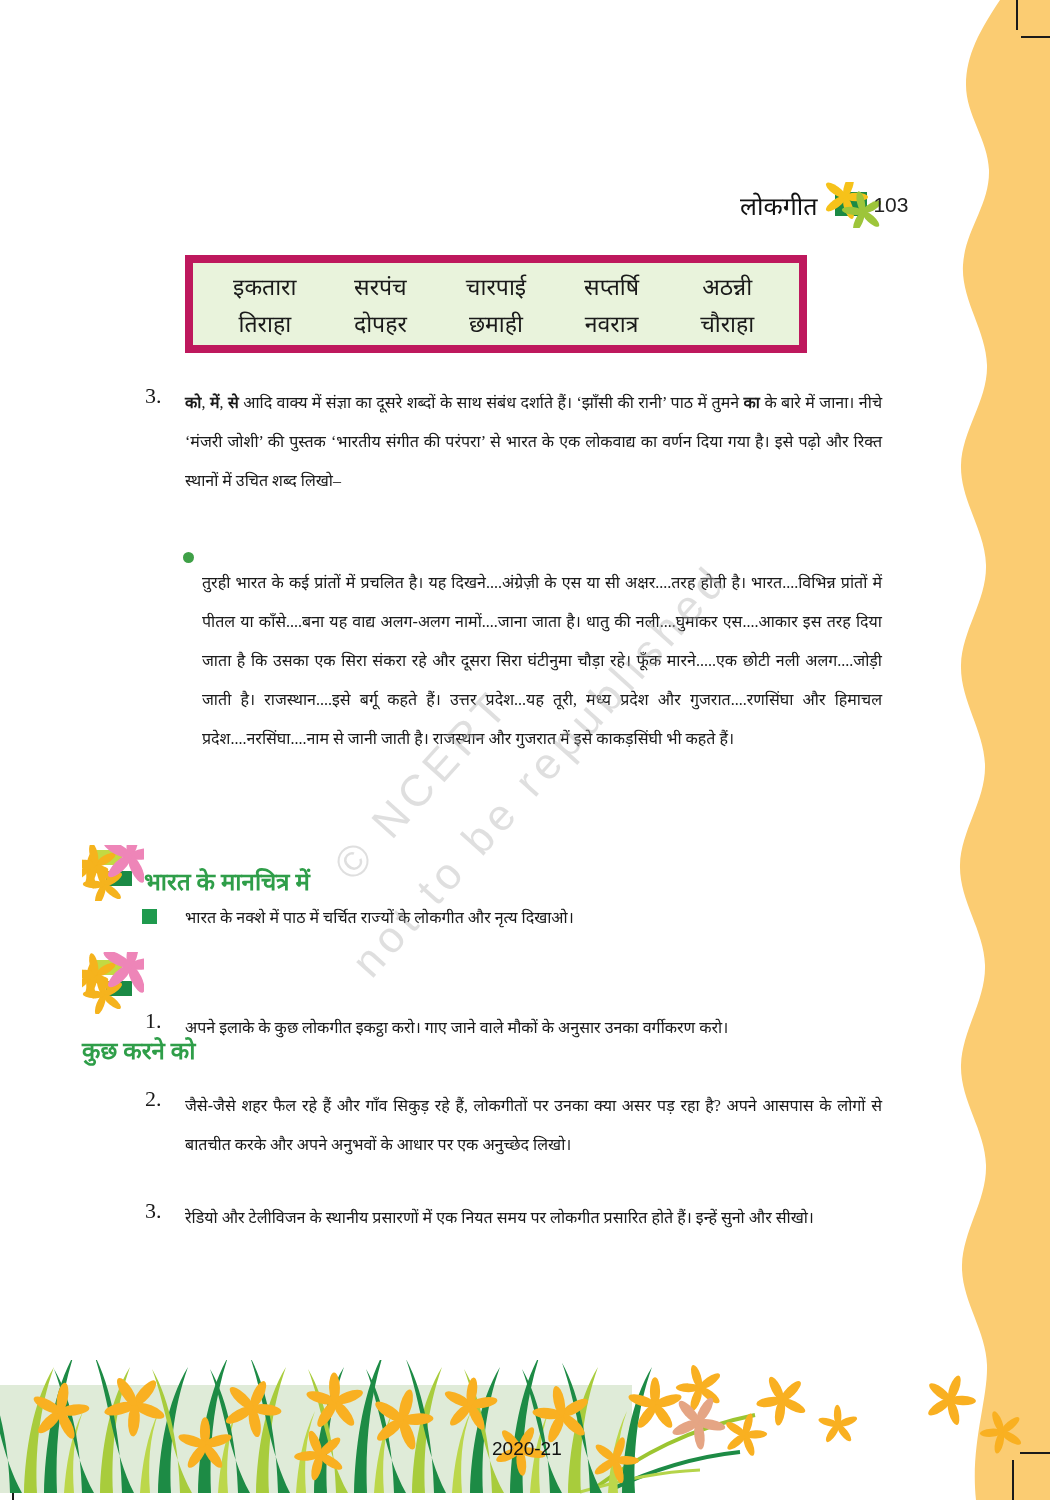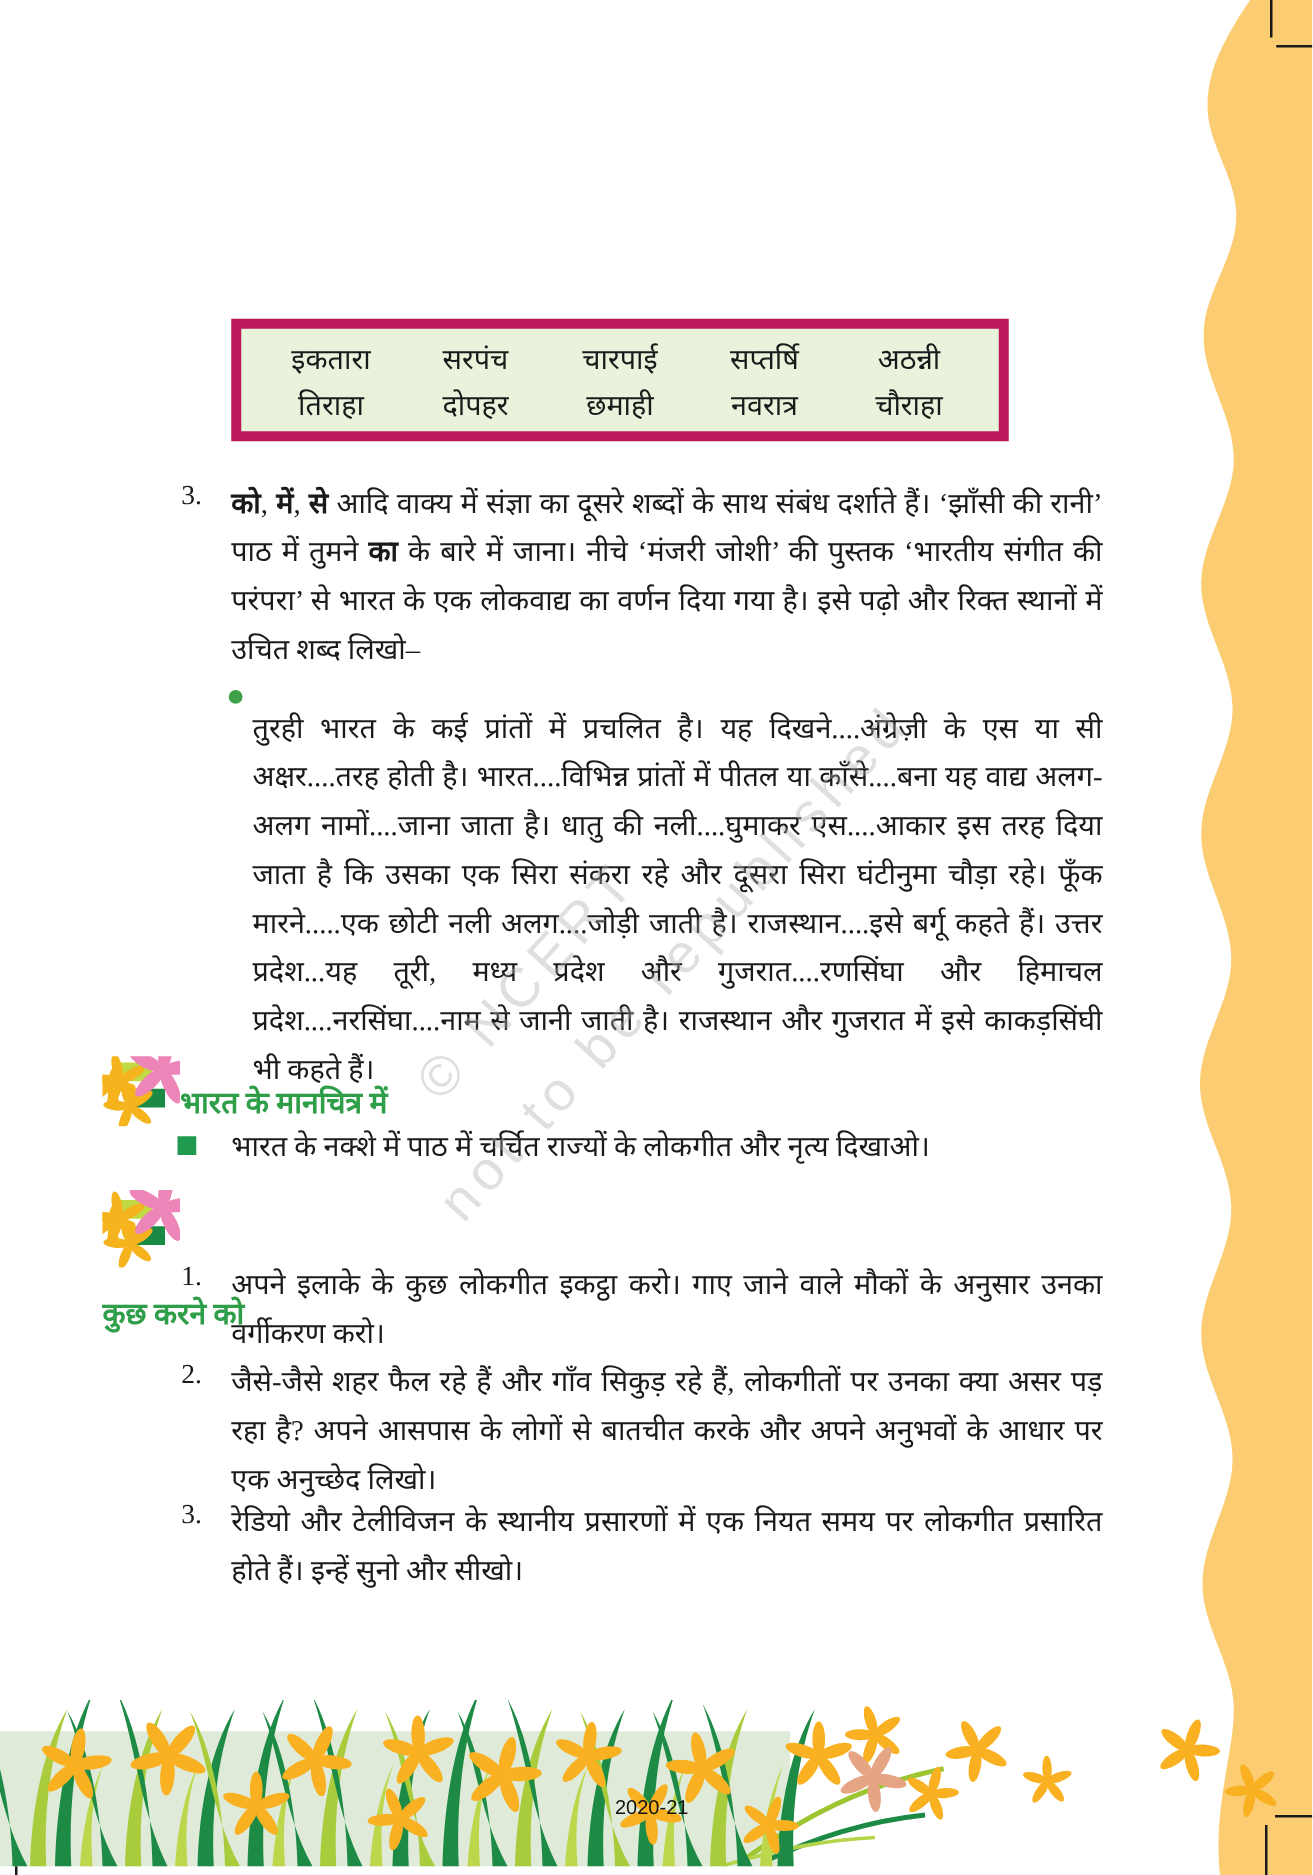--- a/index.html
+++ b/index.html
@@ -28,21 +28,21 @@
     position:absolute;top:255px;left:185px;width:622px;height:98px;
     background:#e9f3dc;border:8px solid #be185d;box-sizing:border-box;
     display:grid;grid-template-columns:repeat(5,1fr);grid-template-rows:1fr 1fr;
     align-items:center;justify-items:center;padding:4px 14px;
   }
   .vocab-word{font-size:23px;}
 
   
   .q3{position:absolute;top:383px;left:145px;width:737px;display:flex;}
   .num-col{width:40px;flex:0 0 40px;font-size:22px;}
-  .para{flex:1;margin:0;font-size:23px;line-height:39px;text-align:justify;}
+  .para{flex:1;margin:0;font-size:16px;line-height:39px;text-align:justify;}
   .para b{font-weight:bold;}
 
   .fill-blank{position:absolute;top:538px;left:183px;width:699px;display:flex;flex-direction:column;}
   .dot{width:11px;height:11px;border-radius:50%;background:#3fa047;margin-top:14px;flex:0 0 11px;}
   .fill-blank .para{margin-left:19px;}
 
   
   .section-head{position:absolute;display:flex;align-items:flex-start;}
   .sec-map{top:845px;left:82px;}
   .sec-todo{top:952px;left:82px;flex-direction:column;}
@@ -67,21 +67,21 @@
     font-size:44px;letter-spacing:6px;white-space:nowrap;
   }
   .watermark .wl1{margin-left:60px;}
   .watermark .wl2{margin-top:28px;}
 
   
   .grass-svg{position:absolute;left:0;top:1360px;width:1050px;height:140px;}
   .year{
     position:absolute;left:492px;top:1438px;
     font-family:"Liberation Sans","DejaVu Sans",sans-serif;
-    font-size:16px;color:#111;z-index:6;
+    font-size:19px;color:#111;z-index:6;
   }
 </style>
 </head>
 <body>
 
 <div class="page">
 
   <svg width="0" height="0" style="position:absolute" aria-hidden="true">
     <defs>
       <g id="flower5">
@@ -117,20 +117,29 @@
       L1050,1500 Z"></path>
   </svg>
 
   <div class="crop" style="left:1016px;top:0;width:2px;height:30px;"></div>
   <div class="crop" style="left:1021px;top:36px;width:29px;height:2px;"></div>
   <div class="crop" style="left:23px;top:1461px;width:31px;height:2px;"></div>
   <div class="crop" style="left:12px;top:1469px;width:2px;height:31px;"></div>
   <div class="crop" style="left:1020px;top:1452px;width:30px;height:2px;"></div>
   <div class="crop" style="left:1012px;top:1460px;width:2px;height:40px;"></div>
 
+  <div class="header">
+    <span class="chapter-title">लोकगीत</span>
+    <svg class="header-icon" width="58" height="46" viewBox="0 0 58 46">
+      <rect x="12" y="10" width="32" height="24" fill="#1b8a45"></rect>
+      <use href="#flower5" fill="#f6c21a" transform="translate(22,15) rotate(18) scale(1.25)"></use>
+      <use href="#flower5" fill="#9dc53a" transform="translate(40,30) rotate(-12) scale(1.15)"></use>
+    </svg>
+    <span class="page-number">103</span>
+  </div>
 
   <div class="vocab-box">
     <span class="vocab-word">इकतारा</span>
     <span class="vocab-word">सरपंच</span>
     <span class="vocab-word">चारपाई</span>
     <span class="vocab-word">सप्तर्षि</span>
     <span class="vocab-word">अठन्नी</span>
     <span class="vocab-word">तिराहा</span>
     <span class="vocab-word">दोपहर</span>
     <span class="vocab-word">छमाही</span>

